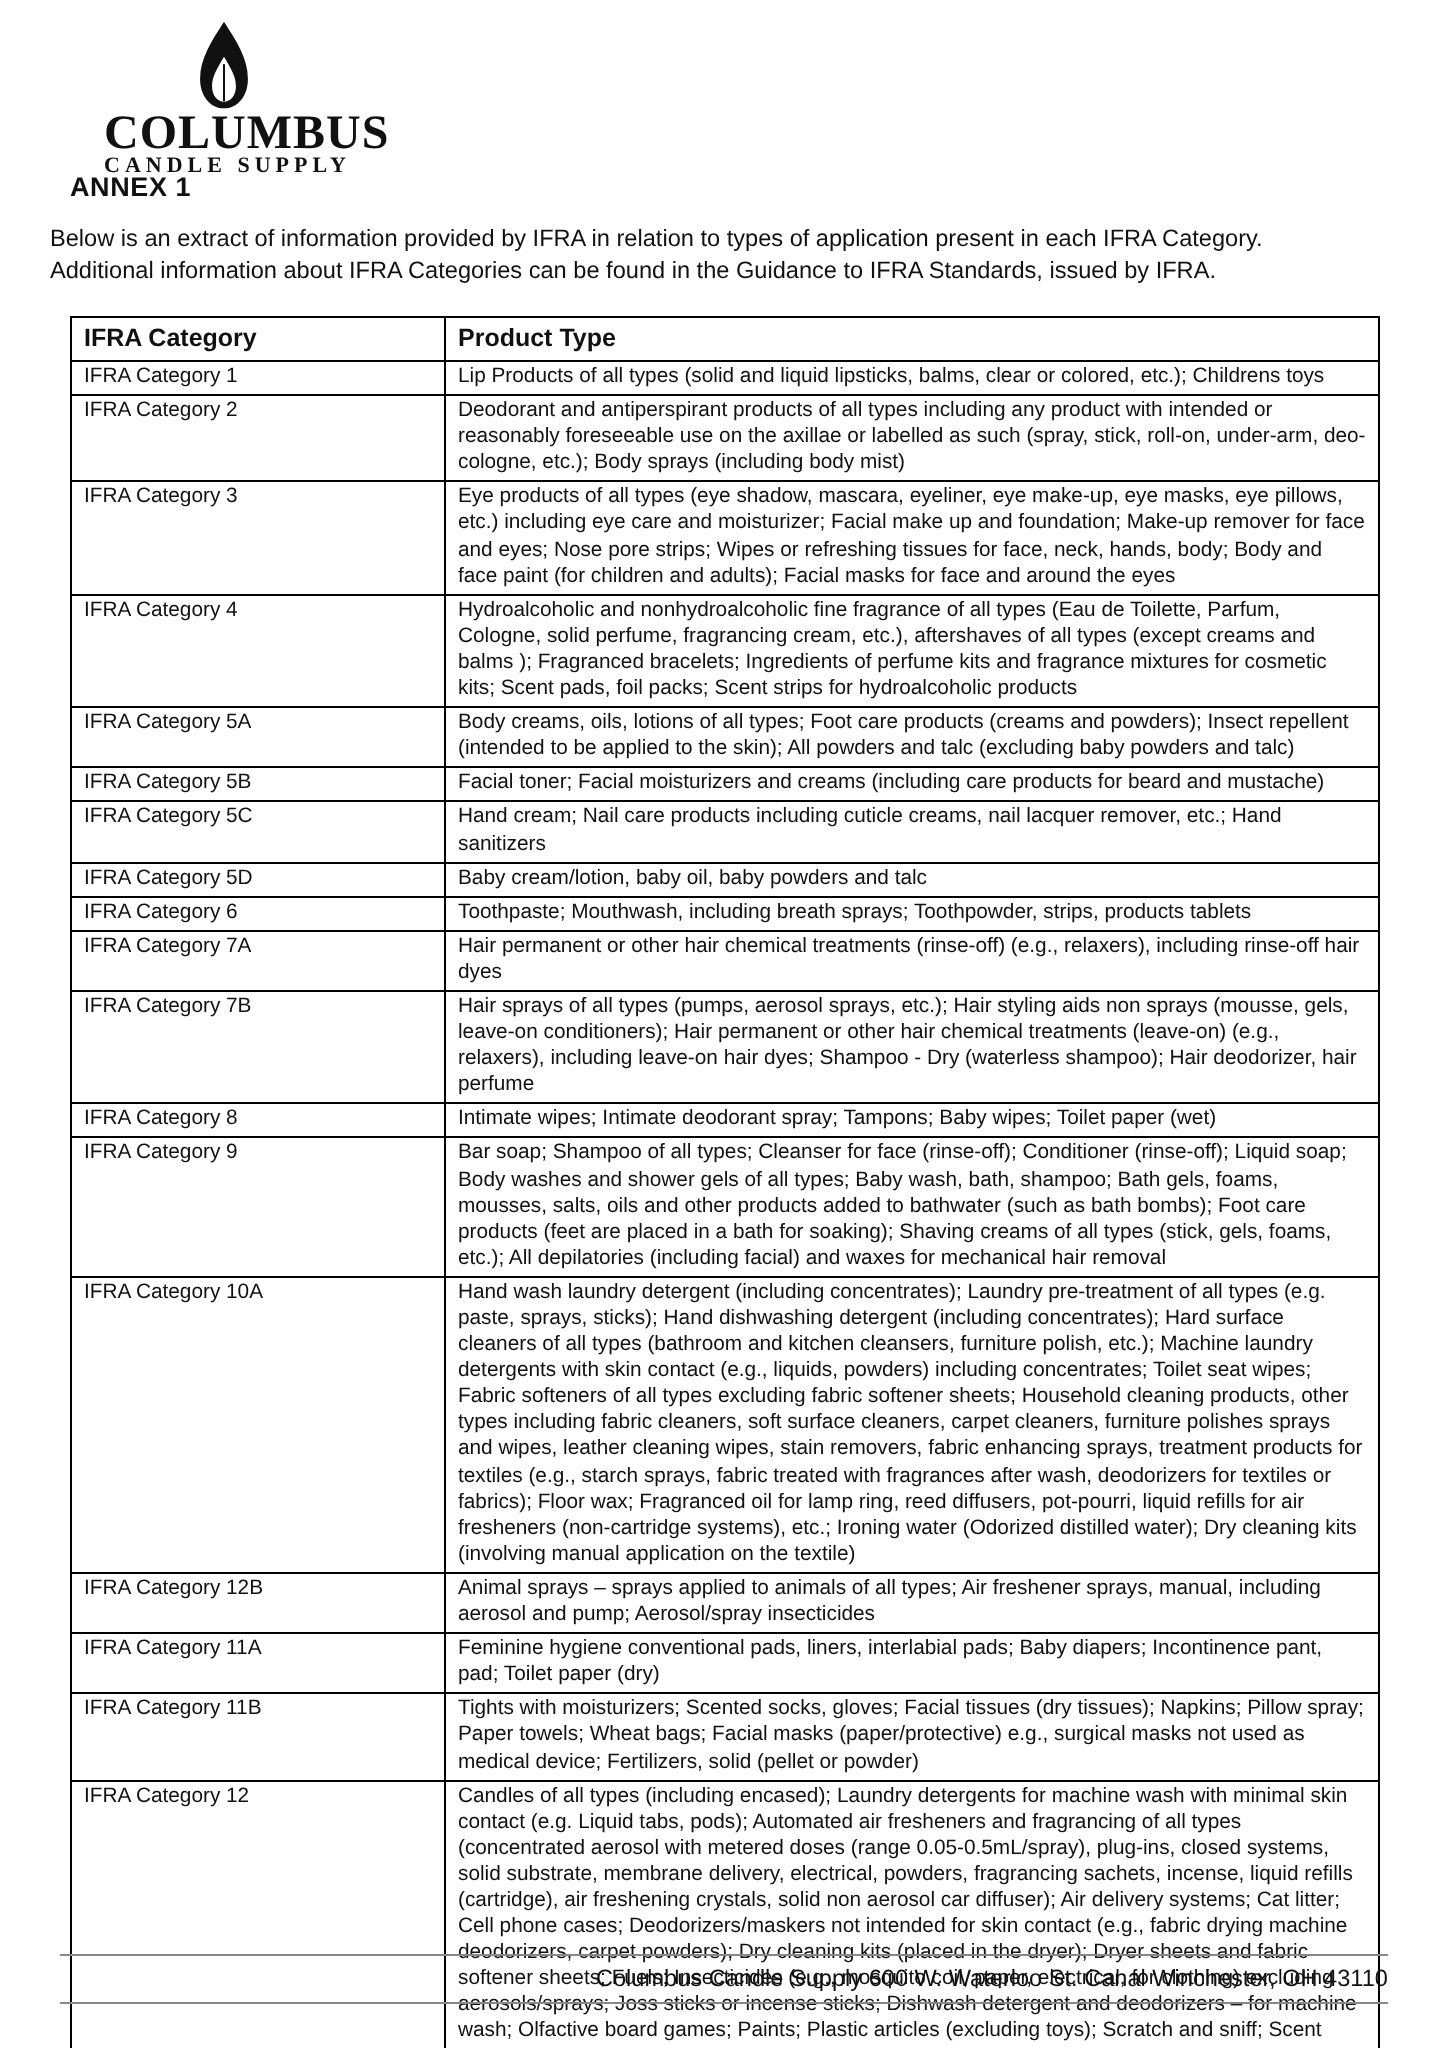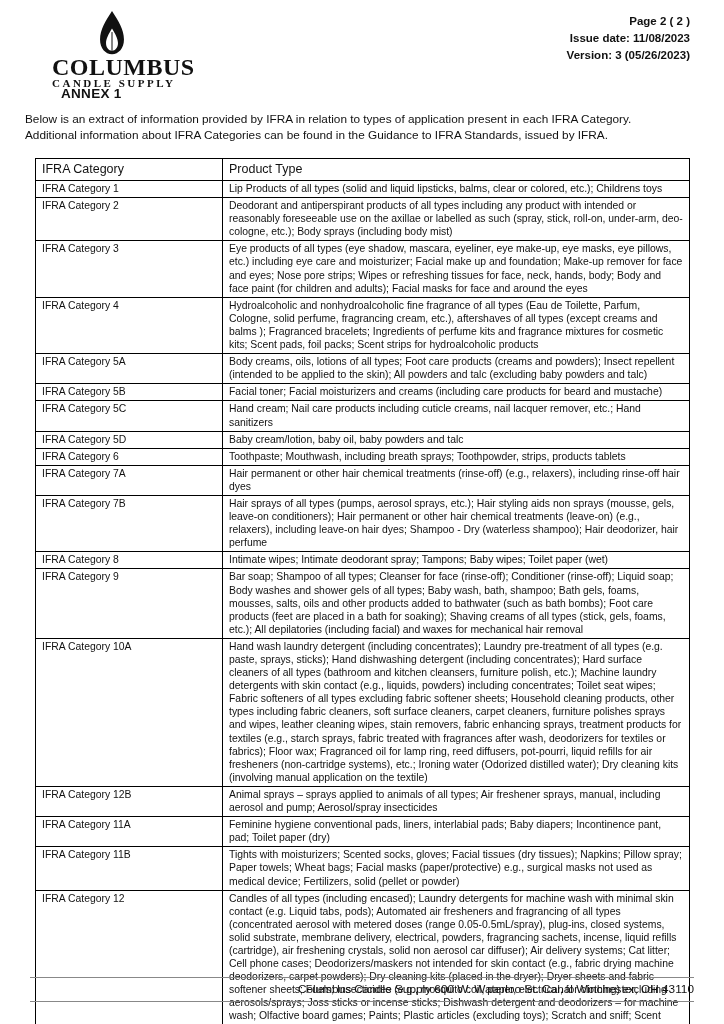--- a/index.html
+++ b/index.html
@@ -55,21 +55,20 @@
 
   
   .annex-title {
     position: absolute;
     top: 86px;
     left: 35px;
     font-weight: bold;
     font-size: 13.5px;
     letter-spacing: 0.3px;
     color: #111;
-    margin-left: 26px;
   }
   .intro {
     position: absolute;
     top: 112px;
     left: 25px;
     width: 658px;
     font-size: 11.8px;
     line-height: 15.5px;
     color: #111;
   }
@@ -86,21 +85,21 @@
     border-collapse: collapse;
     table-layout: fixed;
   }
   table.ifra th, table.ifra td {
     border: 1px solid #000;
     vertical-align: top;
     text-align: left;
     color: #111;
   }
   table.ifra th {
-    font-weight: normal;
+    font-weight: bold;
     font-size: 12.5px;
     padding: 3px 6px 4px 6px;
   }
   table.ifra td {
     font-size: 10.4px;
     line-height: 13.1px;
     padding: 1px 6px 2px 6px;
   }
   col.c-cat { width: 187px; }
 
@@ -125,25 +124,20 @@
 
   <div class="header">
     <div class="logo">
       <svg class="flame" width="38" height="46" viewBox="0 0 40 50" aria-hidden="true">
         <path d="M20 1 C13 12 7 21 7 32 C7 41.5 12.8 48 20 48 C27.2 48 33 41.5 33 32 C33 21 27 12 20 1 Z" fill="#111"></path>
         <path d="M20 20 C16.4 26 13.5 30.8 13.5 36 C13.5 41 16.4 44.4 20 44.4 C23.6 44.4 26.5 41 26.5 36 C26.5 30.8 23.6 26 20 20 Z" fill="#fff"></path>
         <rect x="19.45" y="24" width="1.1" height="20.2" fill="#111"></rect>
       </svg>
       <div class="logo-name">COLUMBUS</div>
       <div class="logo-sub">CANDLE SUPPLY</div>
-    </div>
-    <div class="doc-meta">
-      <div>Page 2   ( 2 )</div>
-      <div>Issue date: 11/08/2023</div>
-      <div>Version: 3 (05/26/2023)</div>
     </div>
   </div>
 
   <div class="annex-title">ANNEX 1</div>
 
   <div class="intro">Below is an extract of information provided by IFRA in relation to types of application present in each IFRA Category. Additional information about IFRA Categories can be found in the Guidance to IFRA Standards, issued by IFRA.</div>
 
   <div class="ifra-table-wrap">
     <table class="ifra">
       <colgroup>

